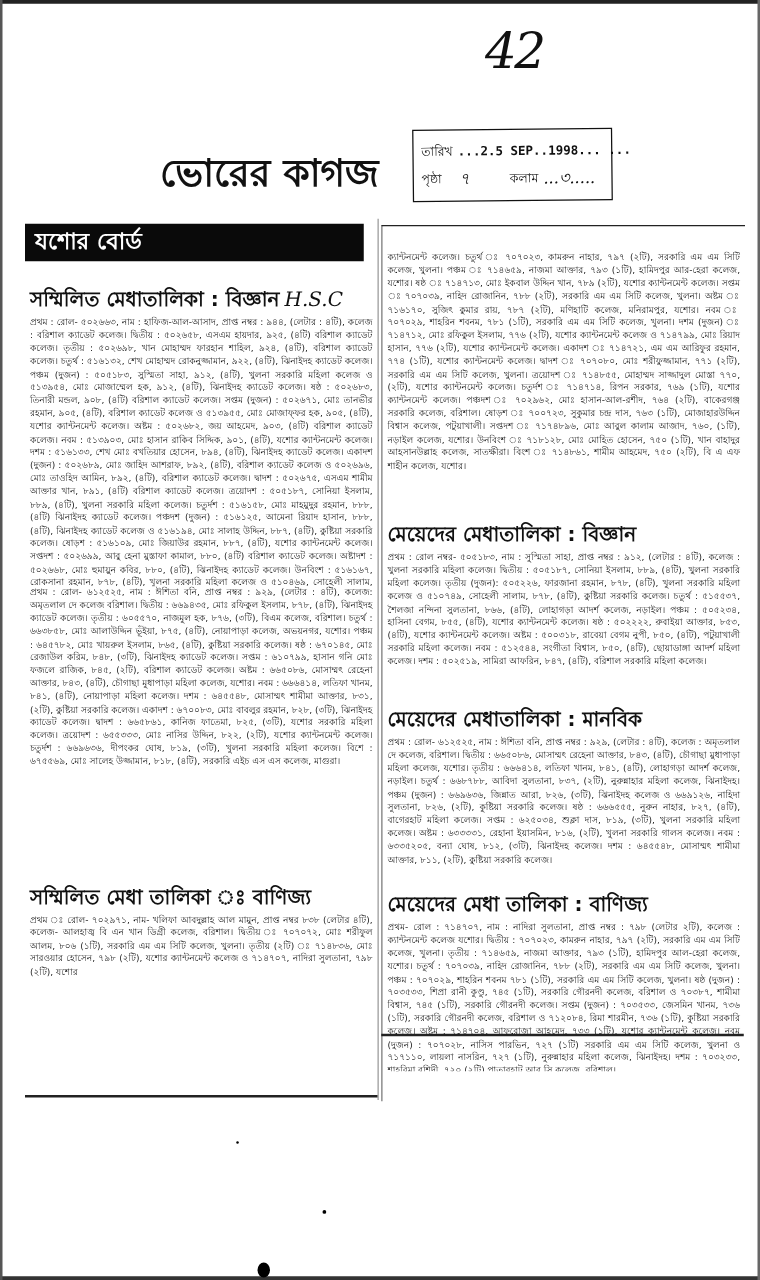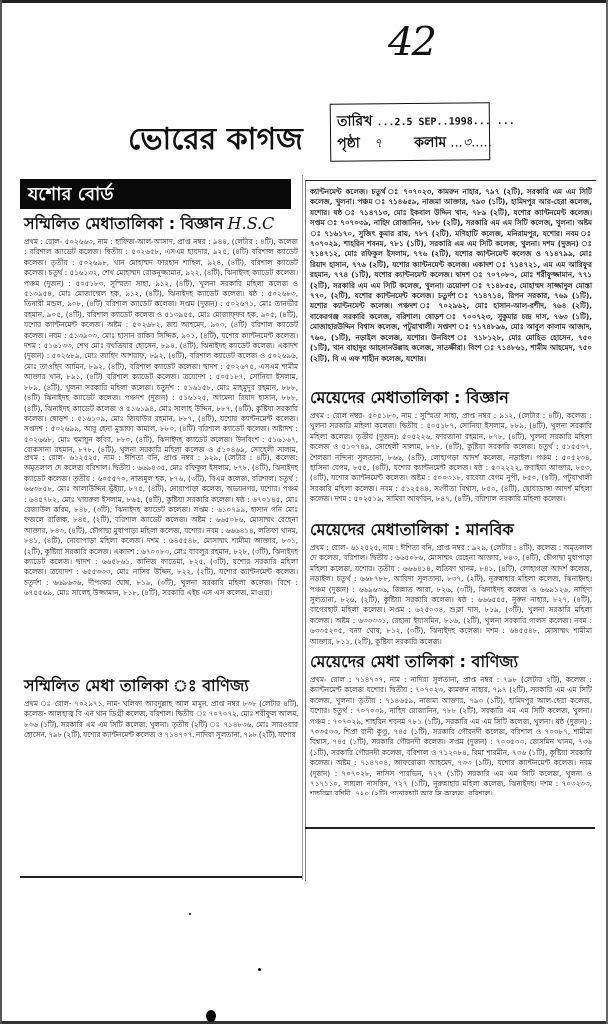--- a/index.html
+++ b/index.html
@@ -19,48 +19,48 @@
   .masthead {
     position: absolute; left: 128px; top: 115px; font-family: "DejaVu Serif", serif;
     font-size: 30px; font-weight: bold; color: #111;
   }
   .stamp {
     position: absolute; left: 330px; top: 103px; width: 160px; height: 58px;
     border: 1.5px solid #111; transform: rotate(-0.6deg); font-size: 10px; padding: 6px 6px;
     box-sizing: border-box;
   }
   .stamp-row { display: flex; align-items: center; gap: 4px; height: 22px; white-space: nowrap; }
-  .stamp-label { font-weight: bold; font-size: 14px; text-align: center; }
+  .stamp-label { font-weight: normal; font-size: 10px; text-align: center; }
   .stamp-date { font-family: "DejaVu Sans Mono", monospace; font-size: 10px; font-weight: bold; }
   .stamp-handwritten { font-family: "DejaVu Serif", serif; font-style: italic; font-size: 13px; }
 
   .clip-left {
     position: absolute; left: 20px; top: 175px; width: 282px; height: 705px;
     border-right: 1px solid #999;
   }
   .clip-right {
     position: absolute; left: 305px; top: 180px; width: 290px; height: 700px;
     border-top: 1.5px solid #222; border-left: 1px solid #777;
   }
   .clip-bottom-rule-left { position: absolute; left: 20px; top: 876px; width: 282px; height: 2px; background: #222; }
   .clip-bottom-rule-right { position: absolute; left: 305px; top: 827px; width: 290px; height: 2px; background: #222; }
 
   .board-banner {
     background: #0a0a0a; color: #fff; font-size: 18px; font-weight: bold;
     padding: 2px 8px; height: 26px; line-height: 26px; margin-top: 4px; width: 255px;
   }
   .section-heading {
-    font-size: 16px; font-weight: bold; margin: 4px 0 2px 4px; white-space: nowrap; line-height: 22px;
+    font-size: 16px; font-weight: bold; margin: 20px 0 2px 4px; white-space: nowrap; line-height: 22px;
   }
   .section-heading .hsc-note { font-family: "DejaVu Serif", serif; font-style: italic; font-weight: normal; font-size: 16px; margin-left: 4px; }
   .body-text {
     font-size: 7.2px; line-height: 10.4px; text-align: justify; padding: 0 4px;
     color: #1a1a1a; word-break: break-word;
   }
-  .right-top-text { margin-top: 6px; font-weight: bold; }
+  .right-top-text { margin-top: 20px; }
   .noise { position: absolute; background: #000; border-radius: 50%; }
 </style>
 </head>
 <body>
 
 <div class="scan-edge-top"></div>
 <div class="scan-edge-bottom"></div>
 <div class="scan-edge-left"></div>
 <div class="scan-edge-right"></div>
 
@@ -85,21 +85,21 @@
   <div class="board-banner">যশোর বোর্ড</div>
 
   <div class="section-heading">
     <span>সম্মিলিত মেধাতালিকা : বিজ্ঞান</span><span class="hsc-note">H.S.C</span>
   </div>
   <div class="body-text" style="height:216px;overflow:hidden;">প্রথম : রোল- ৫০২৬৬৩, নাম : হাফিজ-আল-আসাদ, প্রাপ্ত নম্বর : ৯৪৪, (লেটার : ৪টি), কলেজ : বরিশাল ক্যাডেট কলেজ। দ্বিতীয় : ৫০২৬৫৮, এসএম হায়দার, ৯২৫, (৪টি) বরিশাল ক্যাডেট কলেজ। তৃতীয় : ৫০২৬৯৮, খান মোহাম্মদ ফারহান শাহিল, ৯২৪, (৪টি), বরিশাল ক্যাডেট কলেজ। চতুর্থ : ৫১৬১৩২, শেখ মোহাম্মদ রোকনুজ্জামান, ৯২২, (৪টি), ঝিনাইদহ ক্যাডেট কলেজ। পঞ্চম (দুজন) : ৫০৫১৮৩, সুস্মিতা সাহা, ৯১২, (৪টি), খুলনা সরকারি মহিলা কলেজ ও ৫১৩৯৫৪, মোঃ মোজাম্মেল হক, ৯১২, (৪টি), ঝিনাইদহ ক্যাডেট কলেজ। ষষ্ঠ : ৫০২৬৮৩, তিনারী মন্ডল, ৯০৮, (৪টি) বরিশাল ক্যাডেট কলেজ। সপ্তম (দুজন) : ৫০২৬৭১, মোঃ তানভীর রহমান, ৯০৫, (৪টি), বরিশাল ক্যাডেট কলেজ ও ৫১৩৯৫৫, মোঃ মোজাফ্ফর হক, ৯০৫, (৪টি), যশোর ক্যান্টনমেন্ট কলেজ। অষ্টম : ৫০২৬৮২, জয় আহমেদ, ৯০৩, (৪টি) বরিশাল ক্যাডেট কলেজ। নবম : ৫১৩৯০৩, মোঃ হাসান রাকিব সিদ্দিক, ৯০১, (৪টি), যশোর ক্যান্টনমেন্ট কলেজ। দশম : ৫১৬১৩৩, শেখ মোঃ বখতিয়ার হোসেন, ৮৯৪, (৪টি), ঝিনাইদহ ক্যাডেট কলেজ। একাদশ (দুজন) : ৫০২৬৮৯, মোঃ জাহিদ আশরাফ, ৮৯২, (৪টি), বরিশাল ক্যাডেট কলেজ ও ৫০২৬৯৬, মোঃ তাওহিদ আমিন, ৮৯২, (৪টি), বরিশাল ক্যাডেট কলেজ। দ্বাদশ : ৫০২৬৭৫, এসএম শামীম আক্তার খান, ৮৯১, (৪টি) বরিশাল ক্যাডেট কলেজ। ত্রয়োদশ : ৫০৫১৮৭, সোনিয়া ইসলাম, ৮৮৯, (৪টি), খুলনা সরকারি মহিলা কলেজ। চতুর্দশ : ৫১৬১৫৮, মোঃ মাহমুদুর রহমান, ৮৮৮, (৪টি) ঝিনাইদহ ক্যাডেট কলেজ। পঞ্চদশ (দুজন) : ৫১৬১২৫, আমেনা রিয়াদ হাসান, ৮৮৮, (৪টি), ঝিনাইদহ ক্যাডেট কলেজ ও ৫১৬১৯৪, মোঃ সালাহ উদ্দিন, ৮৮৭, (৪টি), কুষ্টিয়া সরকারি কলেজ। ষোড়শ : ৫১৬১০৯, মোঃ জিয়াউর রহমান, ৮৮৭, (৪টি), যশোর ক্যান্টনমেন্ট কলেজ। সপ্তদশ : ৫০২৬৯৯, আবু হেনা মুস্তাফা কামাল, ৮৮০, (৪টি) বরিশাল ক্যাডেট কলেজ। অষ্টাদশ : ৫০২৬৬৮, মোঃ হুমায়ুন কবির, ৮৮০, (৪টি), ঝিনাইদহ ক্যাডেট কলেজ। উনবিংশ : ৫১৬১৬৭, রোকসানা রহমান, ৮৭৮, (৪টি), খুলনা সরকারি মহিলা কলেজ ও ৫১০৪৬৯, সোহেলী সালাম, ৮৭৮, (৪টি), কুষ্টিয়া সরকারি কলেজ। বিংশ : ৫১৬১১০, আবু সালেহ শাহ মোহাম্মদ বরকত উল, ৮৭৭, (৪টি), ঝিনাইদহ ক্যাডেট কলেজ।</div>
 
   <div class="body-text" style="height:218px;overflow:hidden;">প্রথম : রোল- ৬১২৫২৫, নাম : ঈশিতা বনি, প্রাপ্ত নম্বর : ৯২৯, (লেটার : ৪টি), কলেজ: অমৃতলাল দে কলেজ বরিশাল। দ্বিতীয় : ৬৬৯৪৩৫, মোঃ রফিকুল ইসলাম, ৮৭৮, (৪টি), ঝিনাইদহ ক্যাডেট কলেজ। তৃতীয় : ৬০৫৫৭০, নাজমুল হক, ৮৭৬, (৩টি), বিএম কলেজ, বরিশাল। চতুর্থ : ৬৬৩৮৫৮, মোঃ আলাউদ্দিন ভূঁইয়া, ৮৭৫, (৪টি), নোয়াপাড়া কলেজ, অভয়নগর, যশোর। পঞ্চম : ৬৪৫৭৮২, মোঃ খায়রুল ইসলাম, ৮৬৫, (৪টি), কুষ্টিয়া সরকারি কলেজ। ষষ্ঠ : ৬৭০১৪৫, মোঃ রেজাউল করিম, ৮৪৮, (৩টি), ঝিনাইদহ ক্যাডেট কলেজ। সপ্তম : ৬১০৭৯৯, হাসান গনি মোঃ ফজলে রাজিক, ৮৪৫, (২টি), বরিশাল ক্যাডেট কলেজ। অষ্টম : ৬৬৫০৮৬, মোসাম্মৎ রেহেনা আক্তার, ৮৪৩, (৪টি), চৌগাছা মুধাপাড়া মহিলা কলেজ, যশোর। নবম : ৬৬৬৪১৪, লতিফা খানম, ৮৪১, (৪টি), নোয়াপাড়া মহিলা কলেজ। দশম : ৬৪৫৫৪৮, মোসাম্মৎ শামীমা আক্তার, ৮৩১, (২টি), কুষ্টিয়া সরকারি কলেজ। একাদশ : ৬৭০০৮৩, মোঃ বাবলুর রহমান, ৮২৮, (৩টি), ঝিনাইদহ ক্যাডেট কলেজ। দ্বাদশ : ৬৬৫৮৬১, কানিজ ফাতেমা, ৮২৫, (৩টি), যশোর সরকারি মহিলা কলেজ। ত্রয়োদশ : ৬৫৫৩৩৩, মোঃ নাসির উদ্দিন, ৮২২, (২টি), যশোর ক্যান্টনমেন্ট কলেজ। চতুর্দশ : ৬৬৯৬৩৬, দীপংকর ঘোষ, ৮১৯, (৩টি), খুলনা সরকারি মহিলা কলেজ। বিশে : ৬৭৫৫৬৯, মোঃ সালেহ উজ্জামান, ৮১৮, (৪টি), সরকারি এইচ এস এস কলেজ, মাগুরা।</div>
 
   <div class="section-heading">সম্মিলিত মেধা তালিকা ঃ বাণিজ্য</div>
-  <div class="body-text" style="height:54px;overflow:hidden;font-family:Liberation Serif, serif;">প্রথম ঃ রোল- ৭০২৯৭১, নাম- খলিফা আবদুল্লাহ আল মামুন, প্রাপ্ত নম্বর ৮৩৮ (লেটার ৪টি), কলেজ- আলহাজ্ব বি এন খান ডিগ্রী কলেজ, বরিশাল। দ্বিতীয় ঃ ৭০৭০৭২, মোঃ শরীফুল আলম, ৮০৬ (১টি), সরকারি এম এম সিটি কলেজ, খুলনা। তৃতীয় (২টি) ঃ ৭১৪৮৩৬, মোঃ সারওয়ার হোসেন, ৭৯৮ (২টি), যশোর ক্যান্টনমেন্ট কলেজ ও ৭১৪৭০৭, নাদিরা সুলতানা, ৭৯৮ (২টি), যশোর</div>
+  <div class="body-text" style="height:54px;overflow:hidden;">প্রথম ঃ রোল- ৭০২৯৭১, নাম- খলিফা আবদুল্লাহ আল মামুন, প্রাপ্ত নম্বর ৮৩৮ (লেটার ৪টি), কলেজ- আলহাজ্ব বি এন খান ডিগ্রী কলেজ, বরিশাল। দ্বিতীয় ঃ ৭০৭০৭২, মোঃ শরীফুল আলম, ৮০৬ (১টি), সরকারি এম এম সিটি কলেজ, খুলনা। তৃতীয় (২টি) ঃ ৭১৪৮৩৬, মোঃ সারওয়ার হোসেন, ৭৯৮ (২টি), যশোর ক্যান্টনমেন্ট কলেজ ও ৭১৪৭০৭, নাদিরা সুলতানা, ৭৯৮ (২টি), যশোর</div>
 </div>
 <div class="clip-bottom-rule-left"></div>
 
 <div class="clip-right">
   <div class="body-text right-top-text" style="height:196px;overflow:hidden;">ক্যান্টনমেন্ট কলেজ। চতুর্থ ঃ ৭০৭০২৩, কামরুন নাহার, ৭৯৭ (২টি), সরকারি এম এম সিটি কলেজ, খুলনা। পঞ্চম ঃ ৭১৪৬৫৯, নাজমা আক্তার, ৭৯৩ (১টি), হামিদপুর আর-হেরা কলেজ, যশোর। ষষ্ঠ ঃ ৭১৪৭১৩, মোঃ ইকবাল উদ্দিন খান, ৭৮৯ (২টি), যশোর ক্যান্টনমেন্ট কলেজ। সপ্তম ঃ ৭০৭০৩৯, নাহিদ রোজানিন, ৭৮৮ (২টি), সরকারি এম এম সিটি কলেজ, খুলনা। অষ্টম ঃ ৭১৬১৭০, সুজিৎ কুমার রায়, ৭৮৭ (২টি), মণিহাটি কলেজ, মনিরামপুর, যশোর। নবম ঃ ৭০৭০২৯, শাহরিন শবনম, ৭৮১ (১টি), সরকারি এম এম সিটি কলেজ, খুলনা। দশম (দুজন) ঃ ৭১৪৭১২, মোঃ রফিকুল ইসলাম, ৭৭৬ (২টি), যশোর ক্যান্টনমেন্ট কলেজ ও ৭১৪৭৯৯, মোঃ রিয়াদ হাসান, ৭৭৬ (২টি), যশোর ক্যান্টনমেন্ট কলেজ। একাদশ ঃ ৭১৪৭২১, এম এম আরিফুর রহমান, ৭৭৪ (১টি), যশোর ক্যান্টনমেন্ট কলেজ। দ্বাদশ ঃ ৭০৭০৮০, মোঃ শরীফুজ্জামান, ৭৭১ (২টি), সরকারি এম এম সিটি কলেজ, খুলনা। ত্রয়োদশ ঃ ৭১৪৮৫৫, মোহাম্মদ সাজ্জাদুল মোস্তা ৭৭০, (২টি), যশোর ক্যান্টনমেন্ট কলেজ। চতুর্দশ ঃ ৭১৪৭১৪, রিপন সরকার, ৭৬৯ (১টি), যশোর ক্যান্টনমেন্ট কলেজ। পঞ্চদশ ঃ ৭০২৯৬২, মোঃ হাসান-আল-রশীদ, ৭৬৪ (২টি), বাকেরগঞ্জ সরকারি কলেজ, বরিশাল। ষোড়শ ঃ ৭০০৭২৩, সুকুমার চন্দ্র দাস, ৭৬৩ (১টি), মোজাহারউদ্দিন বিশ্বাস কলেজ, পটুয়াখালী। সপ্তদশ ঃ ৭১৭৪৮৯৬, মোঃ আবুল কালাম আজাদ, ৭৬০, (১টি), নড়াইল কলেজ, যশোর। উনবিংশ ঃ ৭১৮১২৮, মোঃ মোহিত হোসেন, ৭৫০ (১টি), খান বাহাদুর আহসানউল্লাহ কলেজ, সাতক্ষীরা। বিংশ ঃ ৭১৪৮৬১, শামীম আহমেদ, ৭৫০ (২টি), বি এ এফ শাহীন কলেজ, যশোর।</div>
 
   <div class="section-heading">মেয়েদের মেধাতালিকা : বিজ্ঞান</div>
   <div class="body-text" style="height:104px;overflow:hidden;">প্রথম : রোল নম্বর- ৫০৫১৮৩, নাম : সুস্মিতা সাহা, প্রাপ্ত নম্বর : ৯১২, (লেটার : ৪টি), কলেজ : খুলনা সরকারি মহিলা কলেজ। দ্বিতীয় : ৫০৫১৮৭, সোনিয়া ইসলাম, ৮৮৯, (৪টি), খুলনা সরকারি মহিলা কলেজ। তৃতীয় (দুজন): ৫০৫২২৬, ফারজানা রহমান, ৮৭৮, (৪টি), খুলনা সরকারি মহিলা কলেজ ও ৫১০৭৪৯, সোহেলী সালাম, ৮৭৮, (৪টি), কুষ্টিয়া সরকারি কলেজ। চতুর্থ : ৫১৫৫৩৭, শৈলজা নন্দিনা সুলতানা, ৮৬৬, (৪টি), লোহাগড়া আদর্শ কলেজ, নড়াইল। পঞ্চম : ৫০৫২৩৪, হাসিনা বেগম, ৮৫৫, (৪টি), যশোর ক্যান্টনমেন্ট কলেজ। ষষ্ঠ : ৫০২২২২, রুবাইয়া আক্তার, ৮৫৩, (৪টি), যশোর ক্যান্টনমেন্ট কলেজ। অষ্টম : ৫০০৩১৮, রাবেয়া বেগম নুপী, ৮৫০, (৪টি), পটুয়াখালী সরকারি মহিলা কলেজ। নবম : ৫১২৫৪৪, সংগীতা বিশ্বাস, ৮৫০, (৪টি), ছোয়াডাঙ্গা আদর্শ মহিলা কলেজ। দশম : ৫০২৫১৯, সামিরা আফরিন, ৮৪৭, (৪টি), বরিশাল সরকারি মহিলা কলেজ।</div>
 
   <div class="section-heading">মেয়েদের মেধাতালিকা : মানবিক</div>

